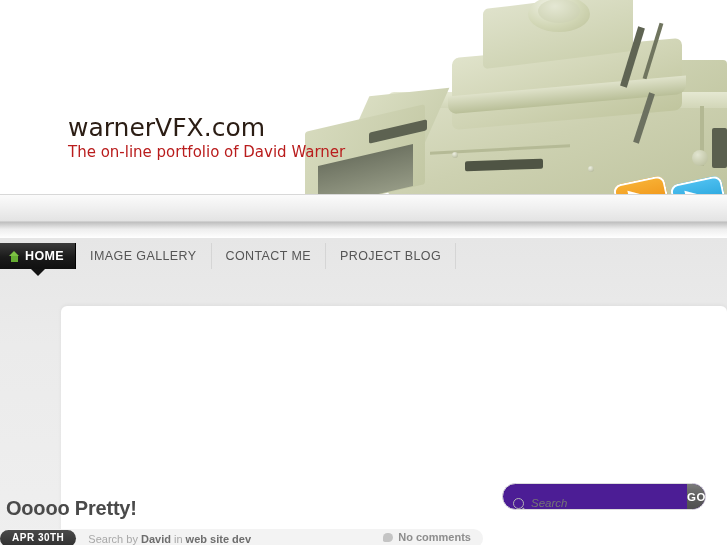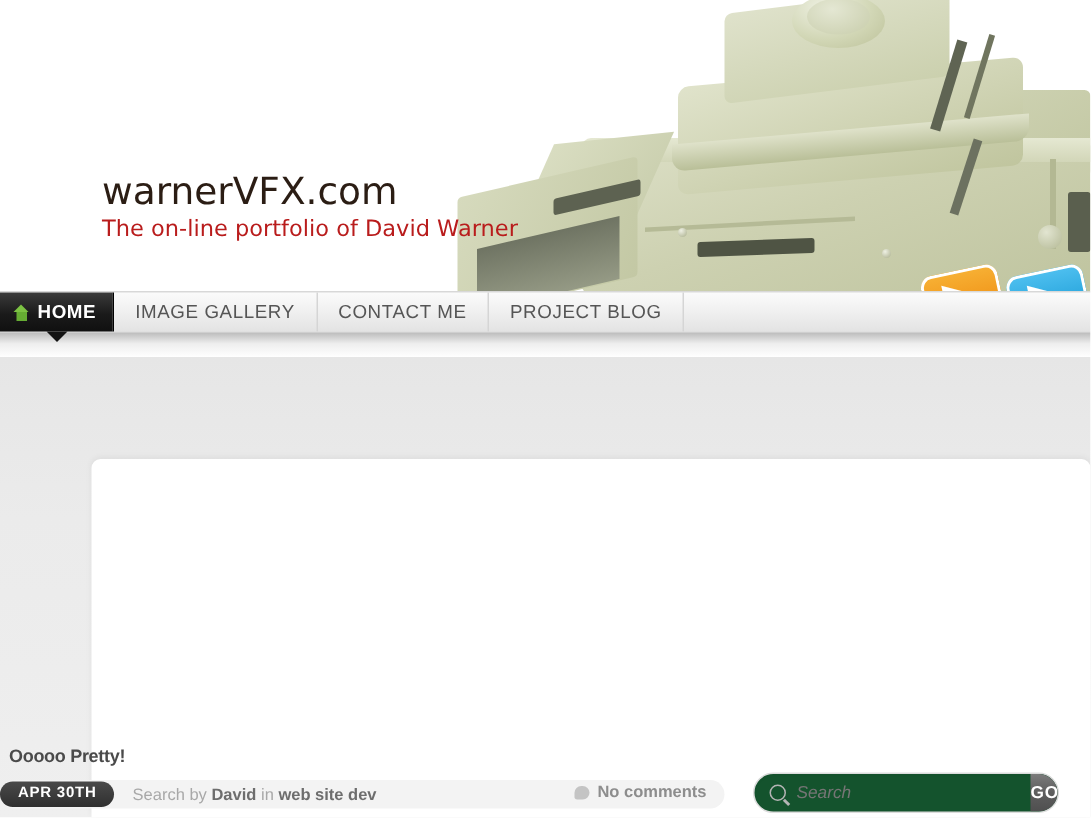--- a/index.html
+++ b/index.html
@@ -161,21 +161,21 @@
   }
 
   
   .navwrap {
     position:absolute; left:0; top:194px; width:727px; height:28px;
     background:linear-gradient(180deg,#fbfbfb 0%,#f0f0f0 48%,#e3e3e3 100%);
     border-top:1px solid #d8d8d8;
     border-bottom:1px solid #cfcfcf;
     z-index:10;
   }
-  .nav { display:flex; height:100%; align-items:stretch; }
+  .nav { display:flex; height:100%; align-items:stretch;margin-top:48px; }
   .nav-item {
     display:flex; align-items:center; gap:5px;
     padding:0 14px;
     font-size:12.5px; color:#555; letter-spacing:.4px;
     border-right:1px solid #d5d5d5;
     cursor:pointer; user-select:none;
     background:transparent;
   }
   .nav-item.active {
     background:linear-gradient(180deg,#3b3b3b 0%,#1a1a1a 55%,#101010 100%);
@@ -221,21 +221,21 @@
   .content-panel {
     position:absolute; left:61px; top:306px; width:666px; height:239px;
     background:#ffffff;
     border-radius:6px 6px 0 0;
     box-shadow:0 -1px 4px rgba(0,0,0,.05);
   }
 
   
   .post { position:absolute; left:0px; top:497px; width:500px; }
   .post-title {
-    font-size:12px; font-weight:bold; color:#4a4a4a;
+    font-size:20px; font-weight:bold; color:#4a4a4a;
     letter-spacing:-.2px; padding-left:6px;
   }
   .post-meta {
     position:relative; margin-top:9px;
     height:19px;
     background:#f3f3f3;
     border-radius:10px;
     display:flex; align-items:center;
     width:483px;
   }
@@ -256,26 +256,26 @@
     display:flex; align-items:center; gap:5px;
     font-size:11px; color:#8d8d8d; font-weight:bold;
   }
   .bubble-icon {
     width:10px; height:9px; border-radius:5px 5px 5px 2px;
     background:#c4c4c4; display:inline-block;
   }
 
   
   .search {
-    position:absolute; left:502px; top:515px;
+    position:absolute; left:502px; top:483px;
     width:204px; height:27px;
-    background:#14532d;
+    background:#4c1d95;
     border:1px solid #dcdcdc;
     border-radius:14px;
-    display:flex; align-items:center;
+    display:flex; align-items:flex-end;
     overflow:hidden;
     box-shadow:inset 0 1px 2px rgba(0,0,0,.04);
   }
   .search-icon {
     margin-left:10px; width:11px; height:11px;
     border:1.6px solid #b4b4b4; border-radius:50%;
     position:relative; flex:0 0 auto;
   }
   .search-icon::after {
     content:""; position:absolute; right:-4px; bottom:-3px;

